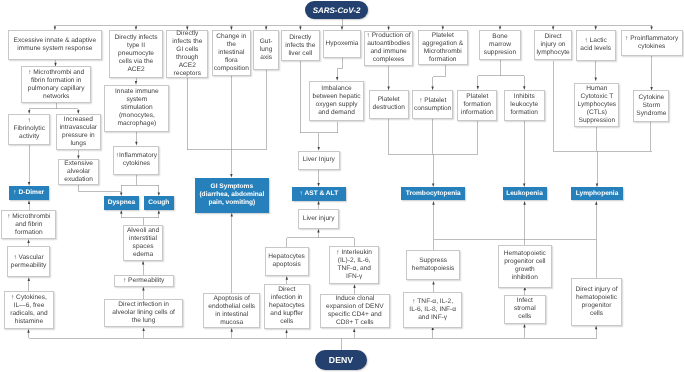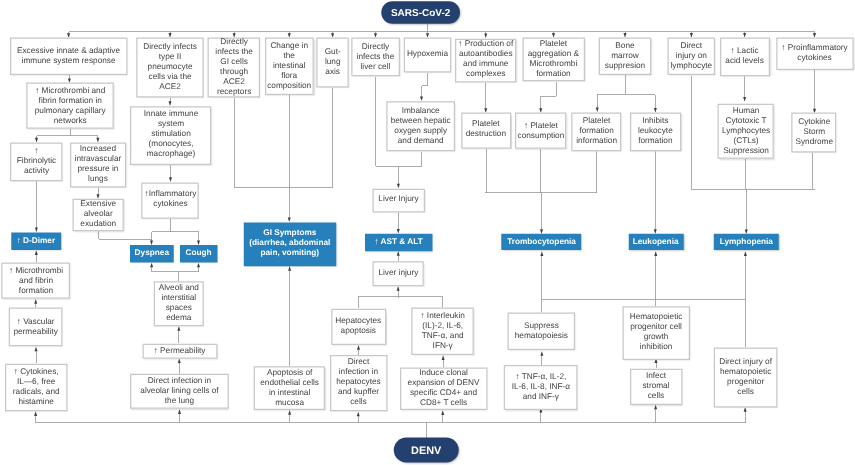--- a/index.html
+++ b/index.html
@@ -170,21 +170,21 @@
       <polygon points="317.40000000000003,204.5 319.8,204.5 318.6,200.8" fill="#3f3f3f"></polygon>
       <path d="M318.6 169.9 L318.6 183.4" fill="none" stroke="#949494" stroke-width="0.62" shape-rendering="crispEdges"></path>
       <polygon points="317.40000000000003,183.10000000000002 319.8,183.10000000000002 318.6,186.8" fill="#3f3f3f"></polygon>
       <path d="M318.5 238.2 L318.5 232.20000000000002" fill="none" stroke="#949494" stroke-width="0.62" shape-rendering="crispEdges"></path>
       <polygon points="317.3,232.5 319.7,232.5 318.5,228.8" fill="#3f3f3f"></polygon>
       <path d="M286.6 246.5 L286.6 237.5" fill="none" stroke="#949494" stroke-width="0.62" shape-rendering="crispEdges"></path>
       <path d="M354.1 246.1 L354.1 237.5" fill="none" stroke="#949494" stroke-width="0.62" shape-rendering="crispEdges"></path>
       <path d="M286.6 237.5 L354.1 237.5" fill="none" stroke="#949494" stroke-width="0.62" shape-rendering="crispEdges"></path>
     </svg>
   <div id="nodes">
-      <div class="node pill" style="left: 305px; top: 1px; width: 63px; height: 18.2px;">
+      <div class="node pill" style="left: 305px; top: 1px; width: 63px; height: 18.2px; font-style: italic;">
         <span class="lines">
           <span class="ln">SARS-CoV-2</span>
         </span>
       </div>
       <div class="node pill" style="left: 314.6px; top: 350.4px; width: 52.7px; height: 19.7px; font-size: 8.7px;">
         <span class="lines">
           <span class="ln">DENV</span>
         </span>
       </div>
       <div class="node box" style="left: 8.1px; top: 30.3px; width: 93.5px; height: 29.3px;">

